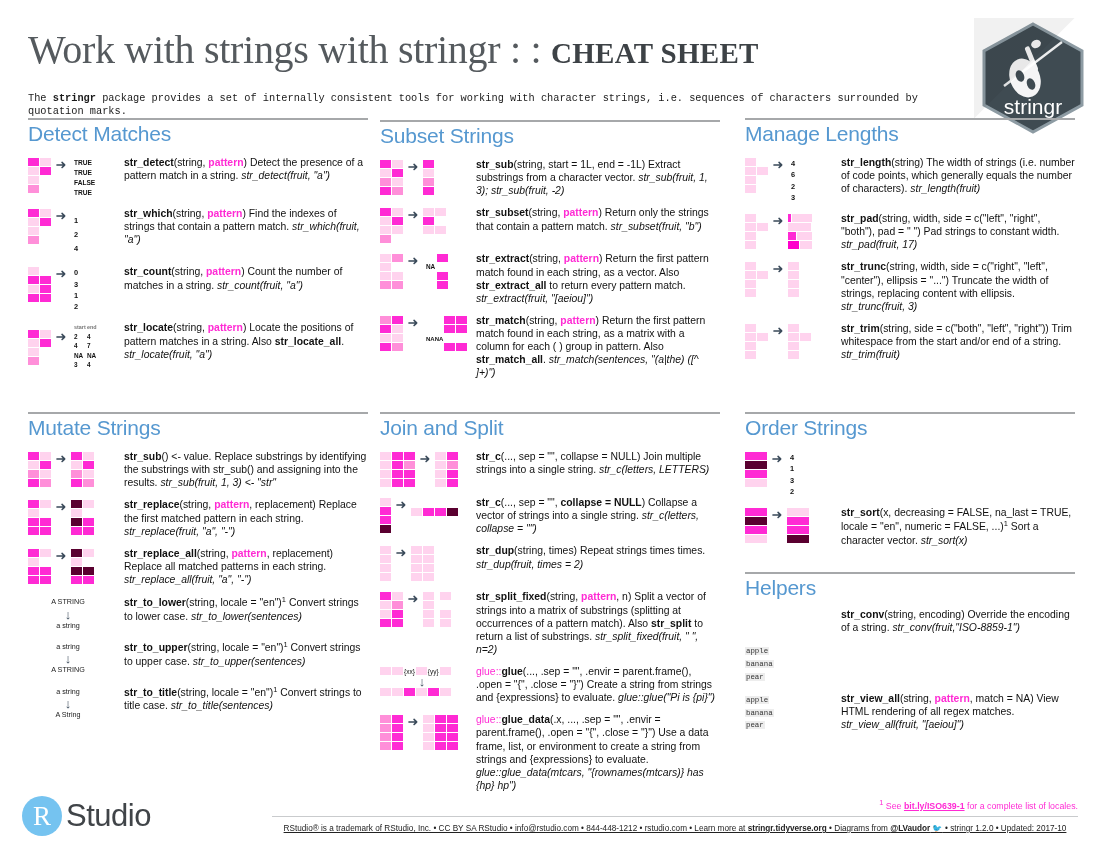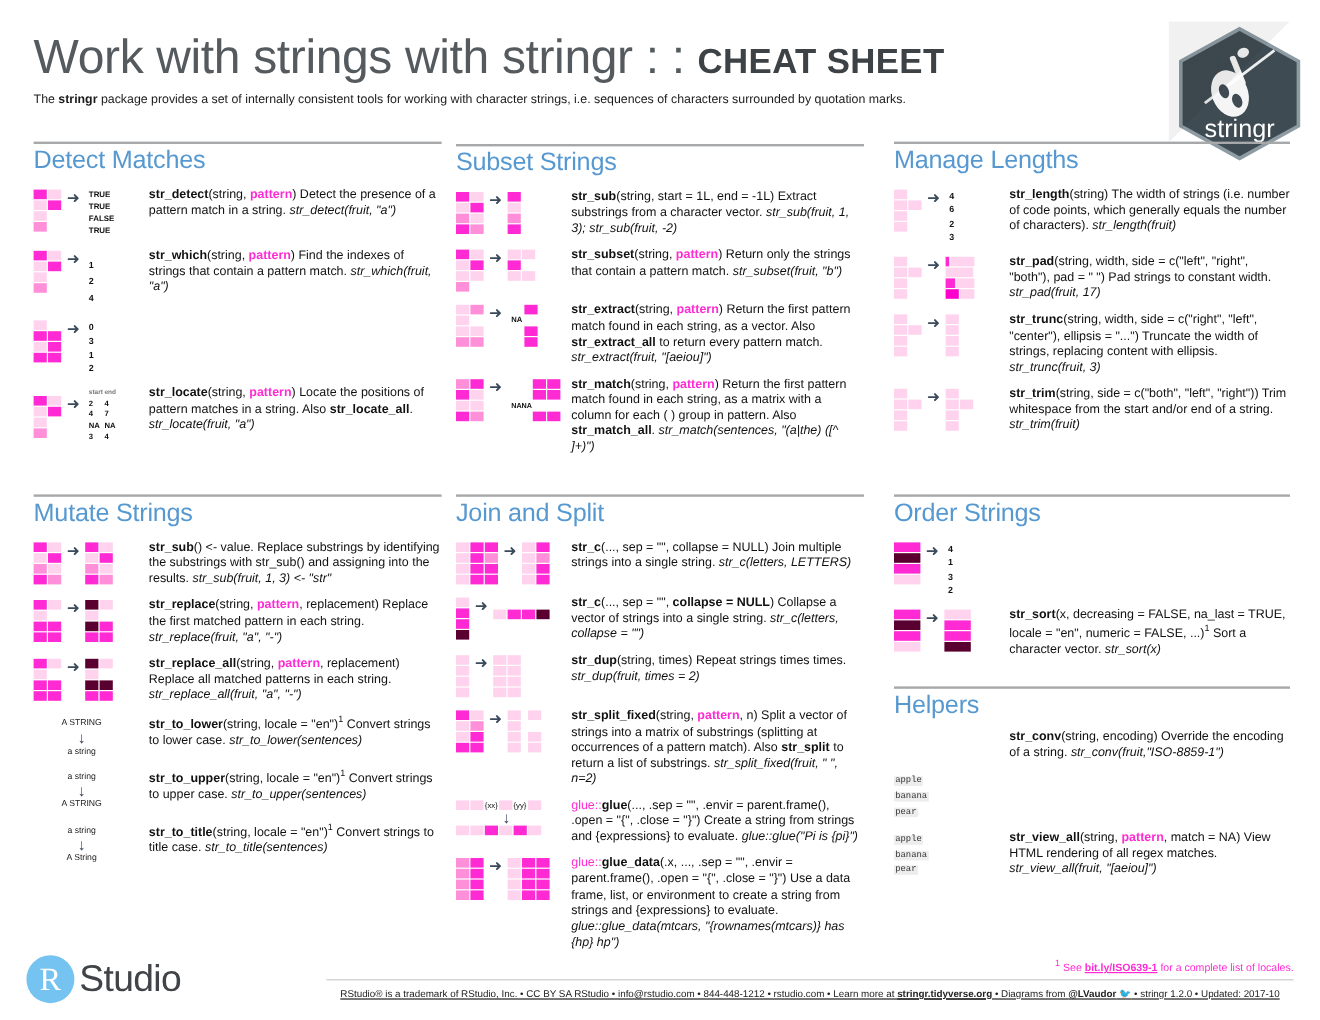--- a/index.html
+++ b/index.html
@@ -11,26 +11,26 @@
     color:#1a1a1a;
     position:relative;
     overflow:hidden;
   }
 
   
   #header { position:absolute; left:28px; top:26px; width:1044px; height:90px; }
   #title {
     font-size:40px; font-weight:300; color:#555a5e;
     letter-spacing:-0.3px; white-space:nowrap;
-    font-family:Liberation Sans, sans-serif;
+    font-family:Liberation Serif, serif;
   }
   #title .bold { font-weight:700; color:#3d4246; font-size:29px; letter-spacing:0.3px; }
   #subtitle {
-    position:absolute; left:0; top:52px; width:950px;
-    font-size:10.3px; color:#1a1a1a; line-height:1.25;
+    position:absolute; left:0; top:66px; width:950px;
+    font-size:10.3px; color:#1a1a1a; line-height:1.25;font-family:Liberation Mono, monospace;
   }
   #subtitle b { font-weight:700; }
 
   
   #hexlogo { position:absolute; right:8px; top:18px; width:118px; height:120px; }
   #hexlogo .corner {
     position:absolute; right:0; top:0; width:118px; height:120px;
     background:linear-gradient(135deg, rgba(0,0,0,0.055) 0%, rgba(0,0,0,0.055) 42%, rgba(0,0,0,0) 42.5%);
   }
 
@@ -235,20 +235,24 @@
           </div>
           <div class="arrow">➜</div>
           <div class="outvals n">
             <span>0</span>
             <span>3</span>
             <span>1</span>
             <span>2</span>
           </div>
         </div>
       </div>
+      <div class="etext">
+        <b>str_count</b><span>(string, </span><span class="pink">pattern</span><span>) Count the number of matches in a string.</span>
+        <span class="ital">str_count(fruit, "a")</span>
+      </div>
     </div>
 
     <div class="entry">
       <div class="diagram">
         <div class="dgrid" style="padding-top:7px;">
           <div class="stack">
             <div class="rowset">
                 <div class="cell" style="background:#ff2ad4"></div>
                 <div class="cell" style="background:#ffd3ee"></div>
               </div>

